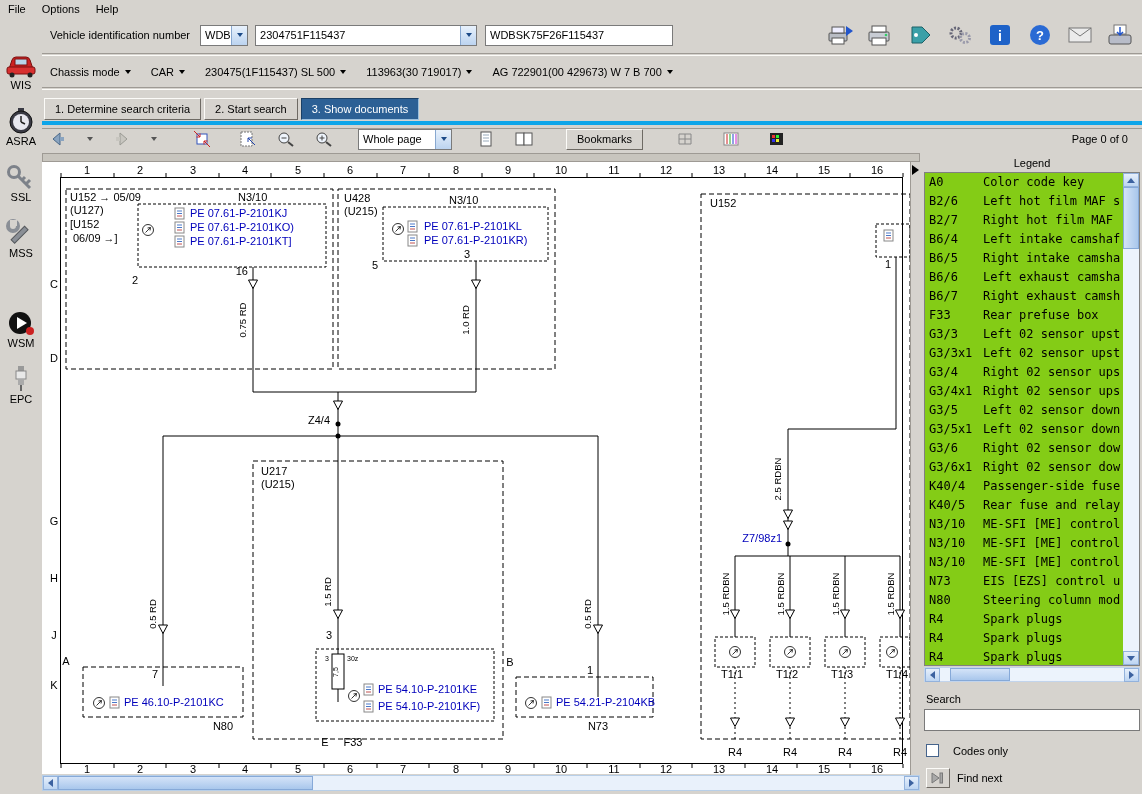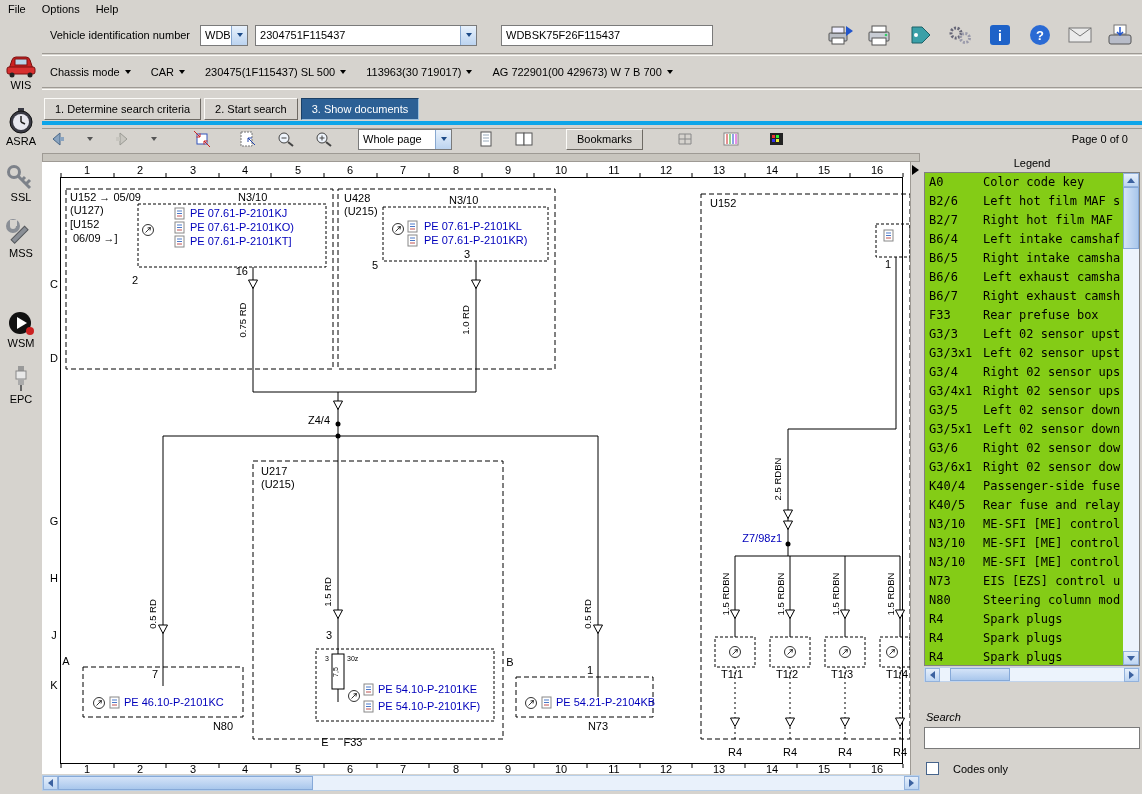--- a/index.html
+++ b/index.html
@@ -69,21 +69,21 @@
 .legend-listwrap { position:relative; height:494px; background:#84cc16; border:1px solid #808080; overflow:hidden; }
 .legend-list { position:absolute; top:0; left:0; right:16px; bottom:0; overflow:hidden; font-family:"DejaVu Sans Mono",monospace; font-size:12px; }
 .lrow { height:19px; line-height:19px; display:flex; white-space:nowrap; cursor:default; }
 .lcode { width:58px; padding-left:4px; flex:none; }
 .ldesc { flex:1; overflow:hidden; }
 .legend-vsb { position:absolute; right:0; top:0; bottom:0; width:16px; background:#ecf3fc; display:flex; flex-direction:column; align-items:stretch; }
 .legend-vsb .sb-btn { width:100%; }
 .vthumb { height:62px; background:linear-gradient(90deg,#d4e3f8,#a9c7ec); border:1px solid #86a9d8; }
 .vspacer { flex:1; }
 .legend-hsb { height:15px; margin-top:1px; display:flex; background:#ecf3fc; border:1px solid #c2d4ec; }
-.search-label { margin:29px 2px 4px;font-style:italic; }
+.search-label { margin:11px 2px 4px; }
 .search-input { width:100%; height:22px; border:1px solid #7a7a7a; background:#fff; padding:2px 4px; font:11px "Liberation Sans",sans-serif; }
 .codes-row { margin:13px 2px 0; display:flex; align-items:center; gap:14px; }
 .checkbox { width:13px; height:13px; background:#fff; border:1px solid #46648c; cursor:pointer; }
 .findnext-row { margin:11px 2px 0; display:flex; align-items:center; gap:7px; cursor:pointer; }
 .fn-icon { width:24px; height:20px; background:#d6d3ce; border:1px solid; border-color:#fcfbf8 #6e6a64 #6e6a64 #fcfbf8; display:flex; align-items:center; justify-content:center; }
 
 
 .diagram text { font-family:"Liberation Sans",sans-serif; font-size:11px; fill:#000; }
 .diagram .rl { font-size:9px; }
 .diagram .wl { font-size:9.5px; }
@@ -167,21 +167,21 @@
       <span class="combo-btn">
           <span class="tri tri-down-c"></span>
         </span>
     </div>
     <div class="combo" style="width:222px;margin-left:7px">
       <span class="combo-val">2304751F115437</span>
       <span class="combo-btn">
           <span class="tri tri-down-c"></span>
         </span>
     </div>
-    <input class="txt" style="width: 212px; margin-left: 24px;" value="WDBSK75F26F115437">
+    <input class="txt" style="width: 188px; margin-left: 8px;" value="WDBSK75F26F115437">
     <div class="icon-strip">
       <svg class="ibtn" width="28" height="24">
           <rect x="3" y="10" width="18" height="8" rx="1" fill="#b8bcc4" stroke="#555"></rect>
           <rect x="6" y="4" width="12" height="6" fill="#eef" stroke="#555"></rect>
           <rect x="6" y="15" width="12" height="6" fill="#fff" stroke="#555"></rect>
           <path d="M20 3 l7 5 -7 5 z" fill="#2255cc"></path>
         </svg>
       <svg class="ibtn" width="28" height="24">
           <rect x="3" y="9" width="20" height="9" rx="1" fill="#c8ccd4" stroke="#555"></rect>
           <rect x="6" y="3" width="14" height="6" fill="#fff" stroke="#555"></rect>
@@ -695,16 +695,25 @@
         <div class="sb-btn">
             <span class="tri tri-right-b"></span>
           </div>
       </div>
       <div class="search-label">Search</div>
       <input class="search-input" value="" style="">
       <div class="codes-row">
         <span class="checkbox"></span>
         <span>Codes only</span>
       </div>
+      <div class="findnext-row">
+        <span class="fn-icon">
+            <svg width="16" height="12">
+              <path d="M2 1 L9 6 L2 11 Z" fill="#a8a8a8" stroke="#787878"></path>
+              <rect x="10" y="1" width="2.5" height="10" fill="#a8a8a8" stroke="#787878"></rect>
+            </svg>
+          </span>
+        <span>Find next</span>
+      </div>
     </div>
   </div>
 
 </div>
 
 </body></html>

